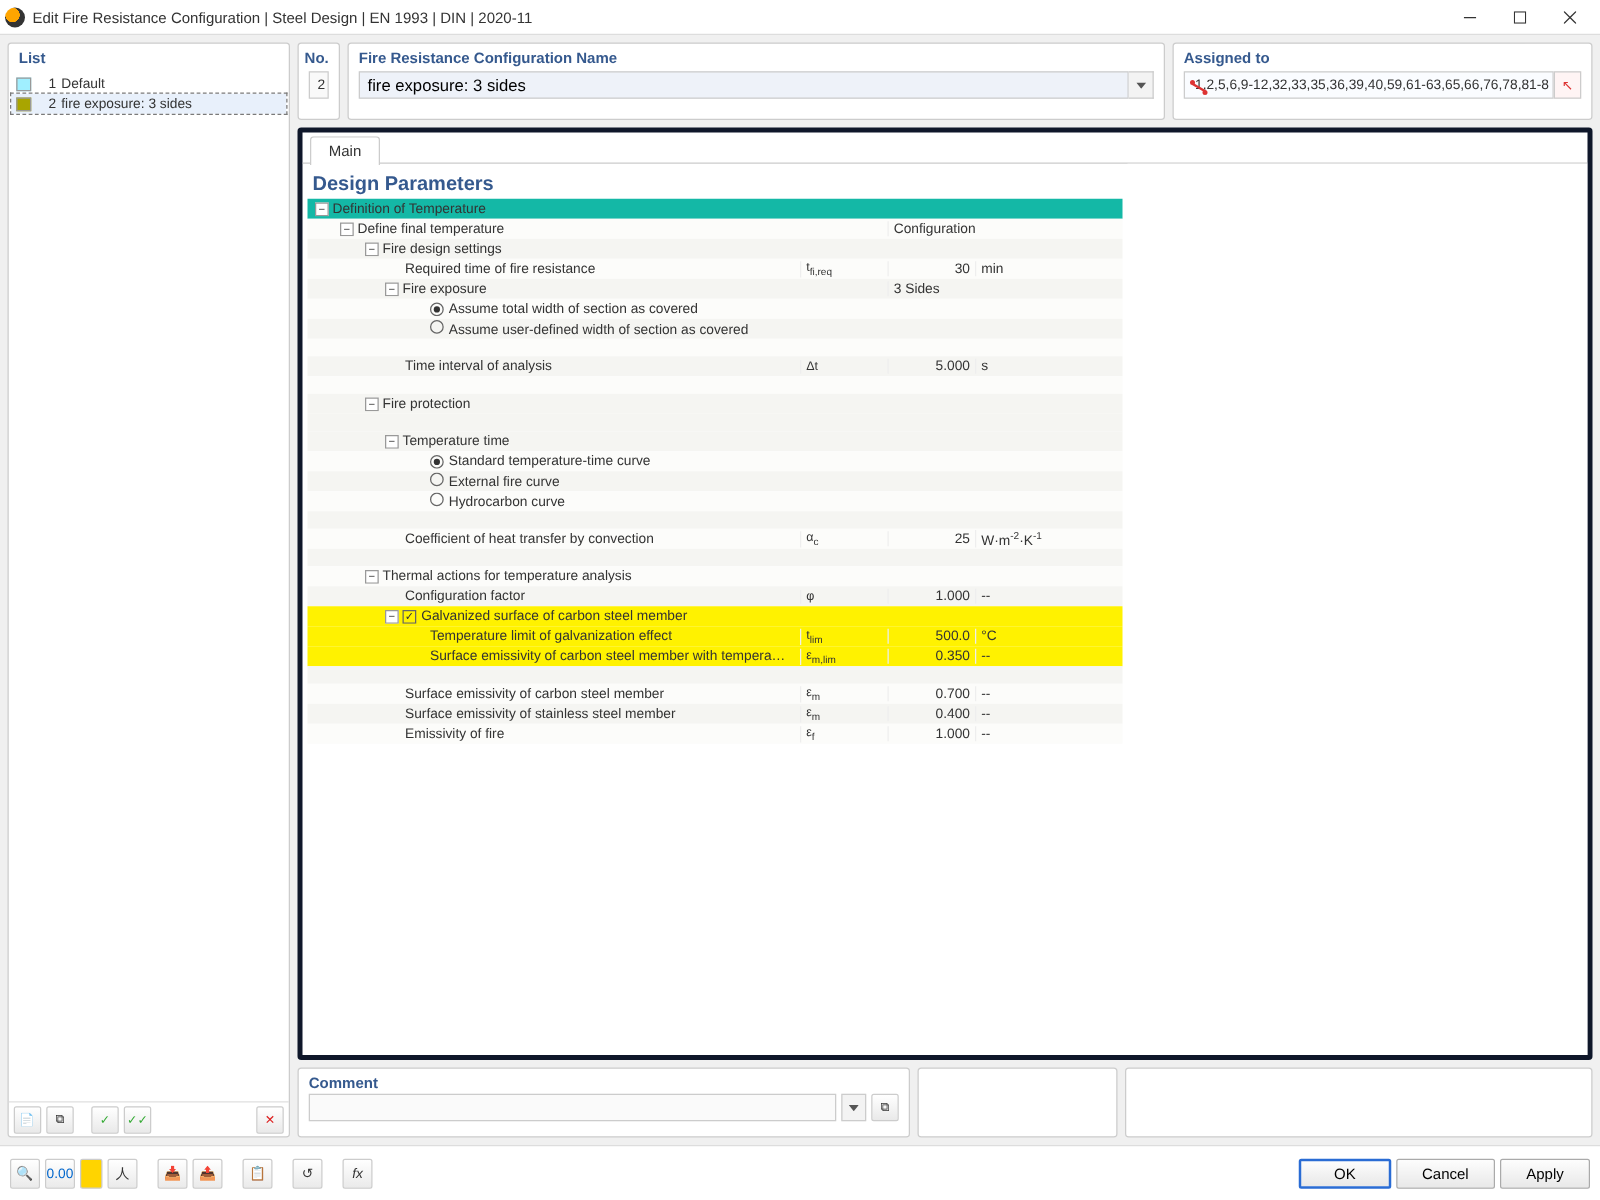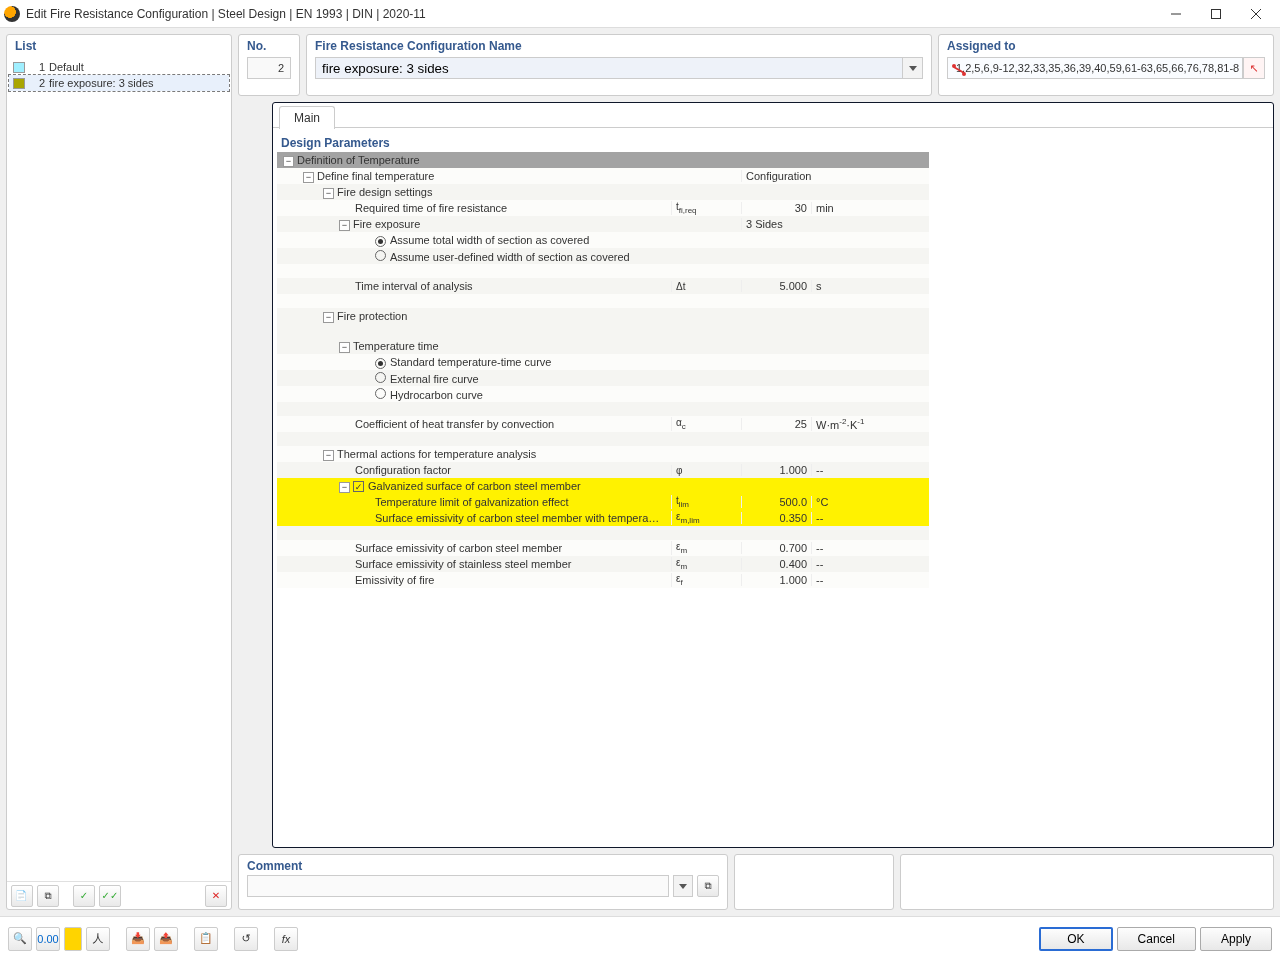--- a/index.html
+++ b/index.html
@@ -18,54 +18,54 @@
 .swatch { width: 12px; height: 11px; margin-right: 4px; border: 1px solid #999; }
 .swatch.cyan { background: #a0efff; }
 .swatch.olive { background: #a9a500; }
 .list-num { width: 16px; text-align: right; margin-right: 4px; }
 .left-toolbar { height: 28px; border-top: 1px solid #e0e0e0; display: flex; align-items: center; padding: 0 4px; gap: 4px; }
 .tbtn { width: 22px; height: 22px; border: 1px solid #ccc; background: linear-gradient(#fff,#e9e9e9); display: flex; align-items: center; justify-content: center; border-radius: 2px; cursor: pointer; font-size: 10px; }
 .right-stack { flex: 1; display: flex; flex-direction: column; gap: 6px; }
 .top-row { display: flex; gap: 6px; height: 62px; }
 .box { background: #fff; border: 1px solid #ccc; border-radius: 3px; padding: 4px 8px; display: flex; flex-direction: column; }
 .box-label { font-size: 12px; font-weight: 600; color: #35598e; margin-bottom: 4px; }
-.no-box { width: 62px; align-items: flex-start; }
+.no-box { width: 34px; align-items: flex-end; }
 .no-field { width: 100%; height: 22px; border: 1px solid #ccc; background: #f9f9f9; text-align: right; padding: 0 6px; line-height: 20px; }
 .name-box { flex: 1; }
 .name-field { display: flex; }
 .name-input { flex: 1; height: 22px; border: 1px solid #ccc; padding: 0 6px; background: #eef2f9; }
 .dd-btn { width: 20px; height: 22px; border: 1px solid #ccc; border-left: none; background: #f3f3f3; display: flex; align-items: center; justify-content: center; cursor: pointer; }
 .assigned-box { width: 336px; }
 .assigned-field { display: flex; align-items: center; }
 .assigned-icon { width: 16px; height: 16px; margin-right: 4px; position: relative; }
 .assigned-icon::before { content:""; position:absolute; width:12px; height:2px; background:#d33; top:7px; left:1px; transform:rotate(30deg); }
 .assigned-icon::after { content:""; position:absolute; width:4px; height:4px; background:#d33; border-radius:50%; top:2px; left:0; box-shadow: 10px 8px 0 #d33; }
 .assigned-text { flex: 1; height: 22px; border: 1px solid #ccc; padding: 0 4px; line-height: 20px; background: #fafcff; white-space: nowrap; overflow: hidden; font-size: 11px; }
 .pick-btn { width: 22px; height: 22px; border: 1px solid #ccc; background: #fff4f4; display:flex; align-items:center; justify-content:center; cursor:pointer; color:#d33; font-size:11px; }
-.center-panel { flex: 1; background: #fff; border: 1px solid #0f172a; border-radius: 3px; display: flex; gap: 0; overflow: hidden; position: relative; margin-left: 34px; }
+.center-panel { flex: 1; background: #fff; border: 4px solid #0f172a; border-radius: 3px; display: flex; gap: 0; overflow: hidden; position: relative; }
 .tab-strip { position: absolute; top: 0; left: 6px; display: flex; z-index:2; }
 .tab { padding: 4px 14px; border: 1px solid #ccc; border-bottom: none; background: #fff; font-size: 12px; margin-top: 3px; border-radius: 3px 3px 0 0; }
 .tab-body { margin-top: 24px; border-top: 1px solid #ccc; flex: 1; display: flex; }
 .params-col { width: 660px; padding: 6px 4px; }
-.params-col .section-title { color: #35598e; font-weight: 600; font-size: 12px; padding: 2px 4px; }
+.params-col .section-title { color: #35598e; font-weight: 600; font-size: 16px; padding: 2px 4px; }
 .tree { font-size: 11px; }
 .trow { display: flex; align-items: center; height: 16px; position: relative; }
 .trow.alt1 { background: #f5f5f2; }
 .trow.alt0 { background: #fcfcfa; }
 .trow.hl { background: #fff200; }
 .cell-label { flex: 1; padding-left: 4px; white-space: nowrap; overflow: hidden; text-overflow: ellipsis; }
 .cell-sym { width: 70px; border-left: 1px solid #eee; padding: 0 4px; font-size:10px; }
 .cell-val { width: 70px; border-left: 1px solid #eee; padding: 0 4px; text-align: right; }
 .cell-unit { width: 118px; border-left: 1px solid #eee; padding: 0 4px; }
 .indent { display: inline-block; }
 .exp { width: 11px; height: 11px; border: 1px solid #999; display: inline-flex; align-items: center; justify-content: center; font-size: 9px; line-height: 1; margin-right: 3px; background:#fff; cursor:pointer; }
 .radio { width: 11px; height: 11px; border: 1px solid #666; border-radius:50%; display:inline-flex; align-items:center; justify-content:center; margin-right:4px; }
 .radio.checked::after { content:""; width:5px; height:5px; background:#333; border-radius:50%; }
 .chk { width: 11px; height: 11px; border: 1px solid #666; display:inline-flex; align-items:center; justify-content:center; margin-right:4px; font-size:9px; }
-.grouphead { background: #a3a3a3; font-weight: normal; }
+.grouphead { background: #14b8a6; font-weight: normal; }
 .side-col { flex: 1; border-left: 0px solid #e0e0e0; background:#fff; }
 .bottom-row { height: 56px; display: flex; gap: 6px; border-radius: 25px; }
 .comment-box { flex: 1; }
 .comment-box .box-label { margin-bottom: 2px; }
 .comment-field { display: flex; gap: 4px; }
 .comment-input { flex: 1; height: 22px; border: 1px solid #ccc; background:#fafafa; }
 .spare-box { width: 160px; }
 .footer { height: 44px; background: #fff; border-top: 1px solid #ddd; display: flex; align-items: center; padding: 0 8px; gap: 4px; }
 .footer .spacer { flex: 1; }
 .footer-btn { height: 24px; padding: 0 20px; border: 1px solid #aaa; background: linear-gradient(#fdfdfd,#e8e8e8); font-size: 12px; cursor: pointer; border-radius: 2px; }

